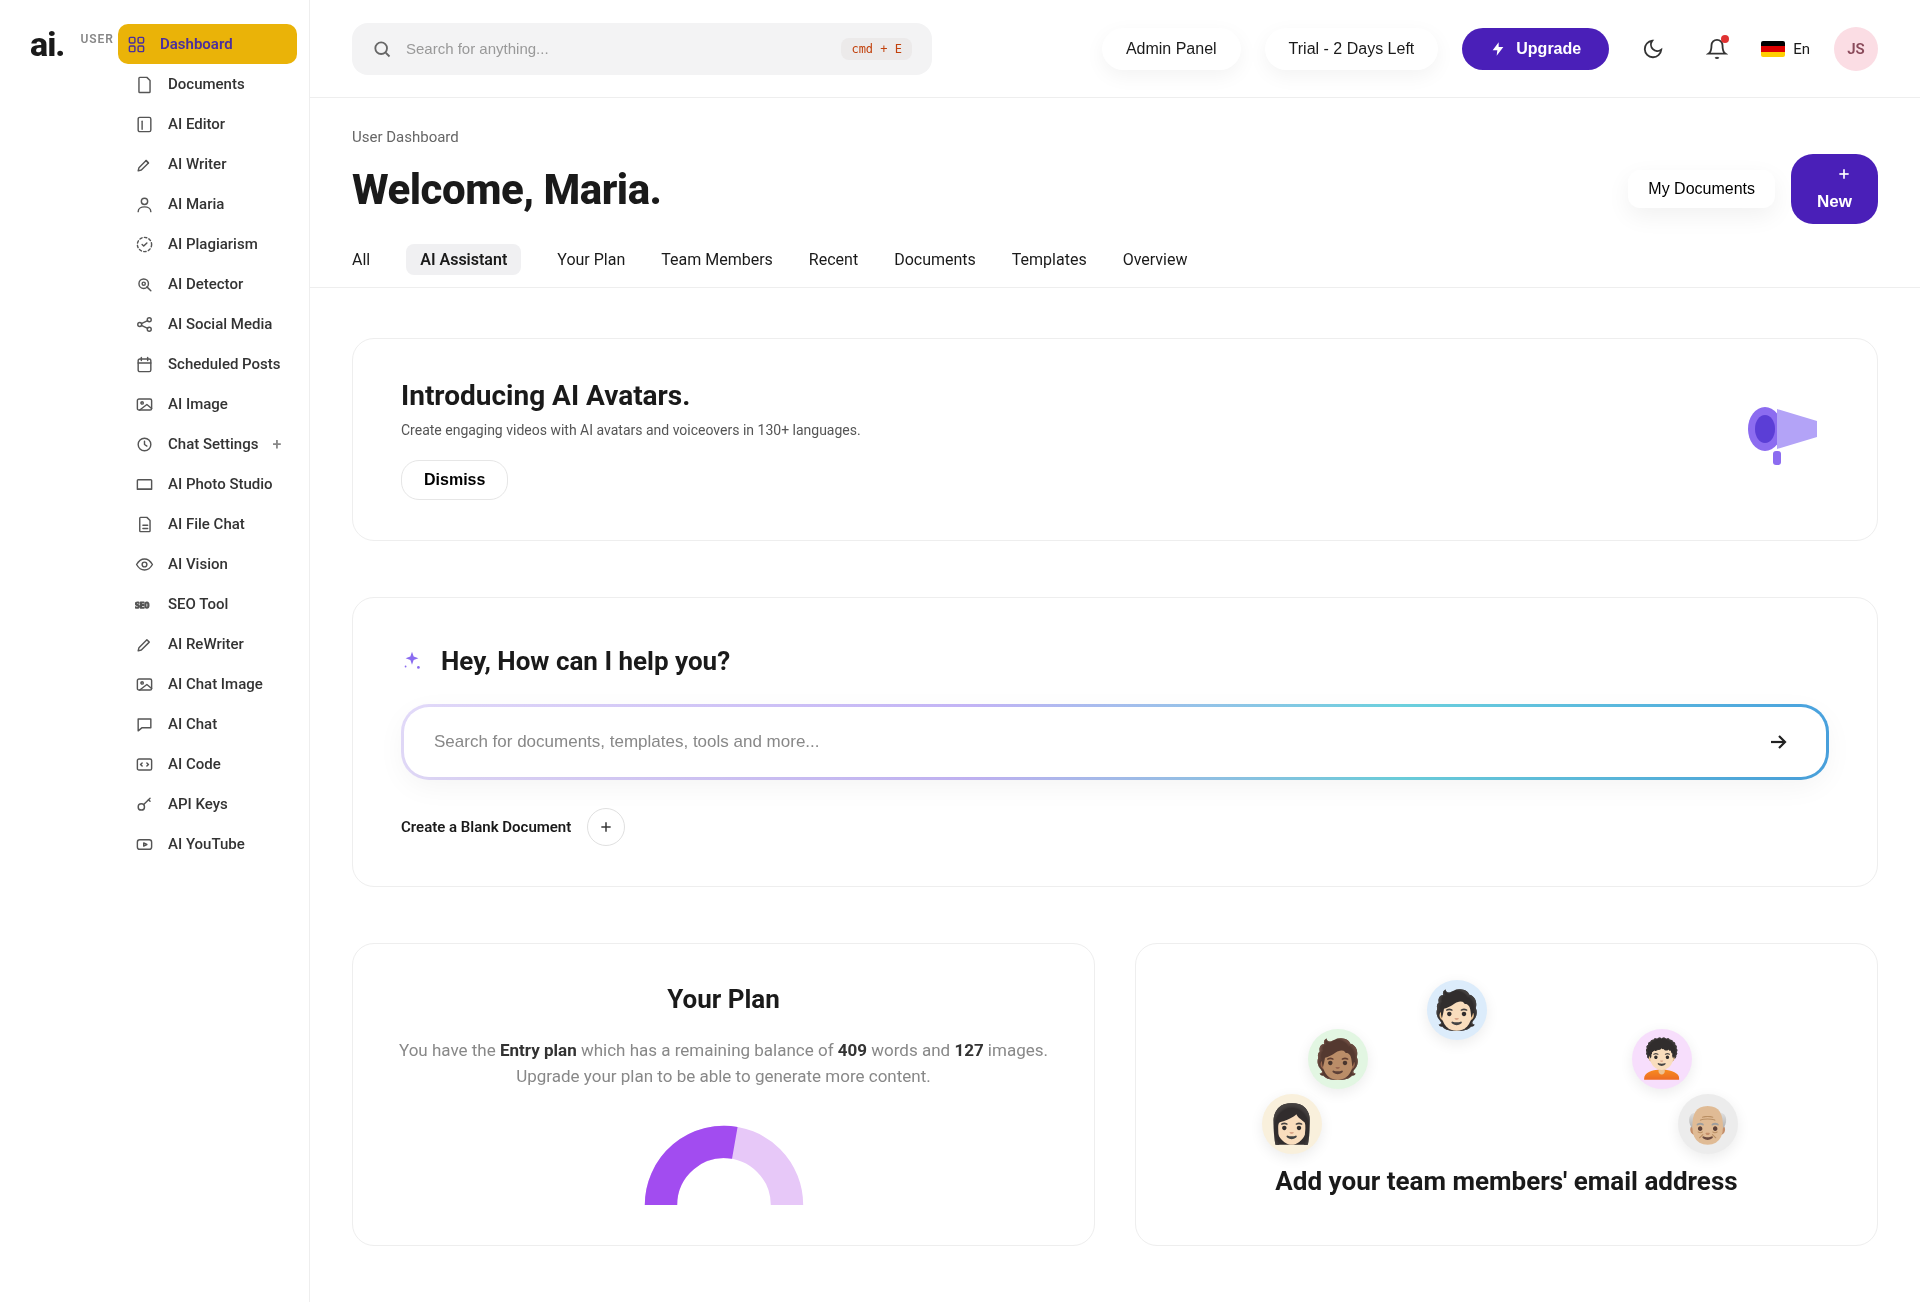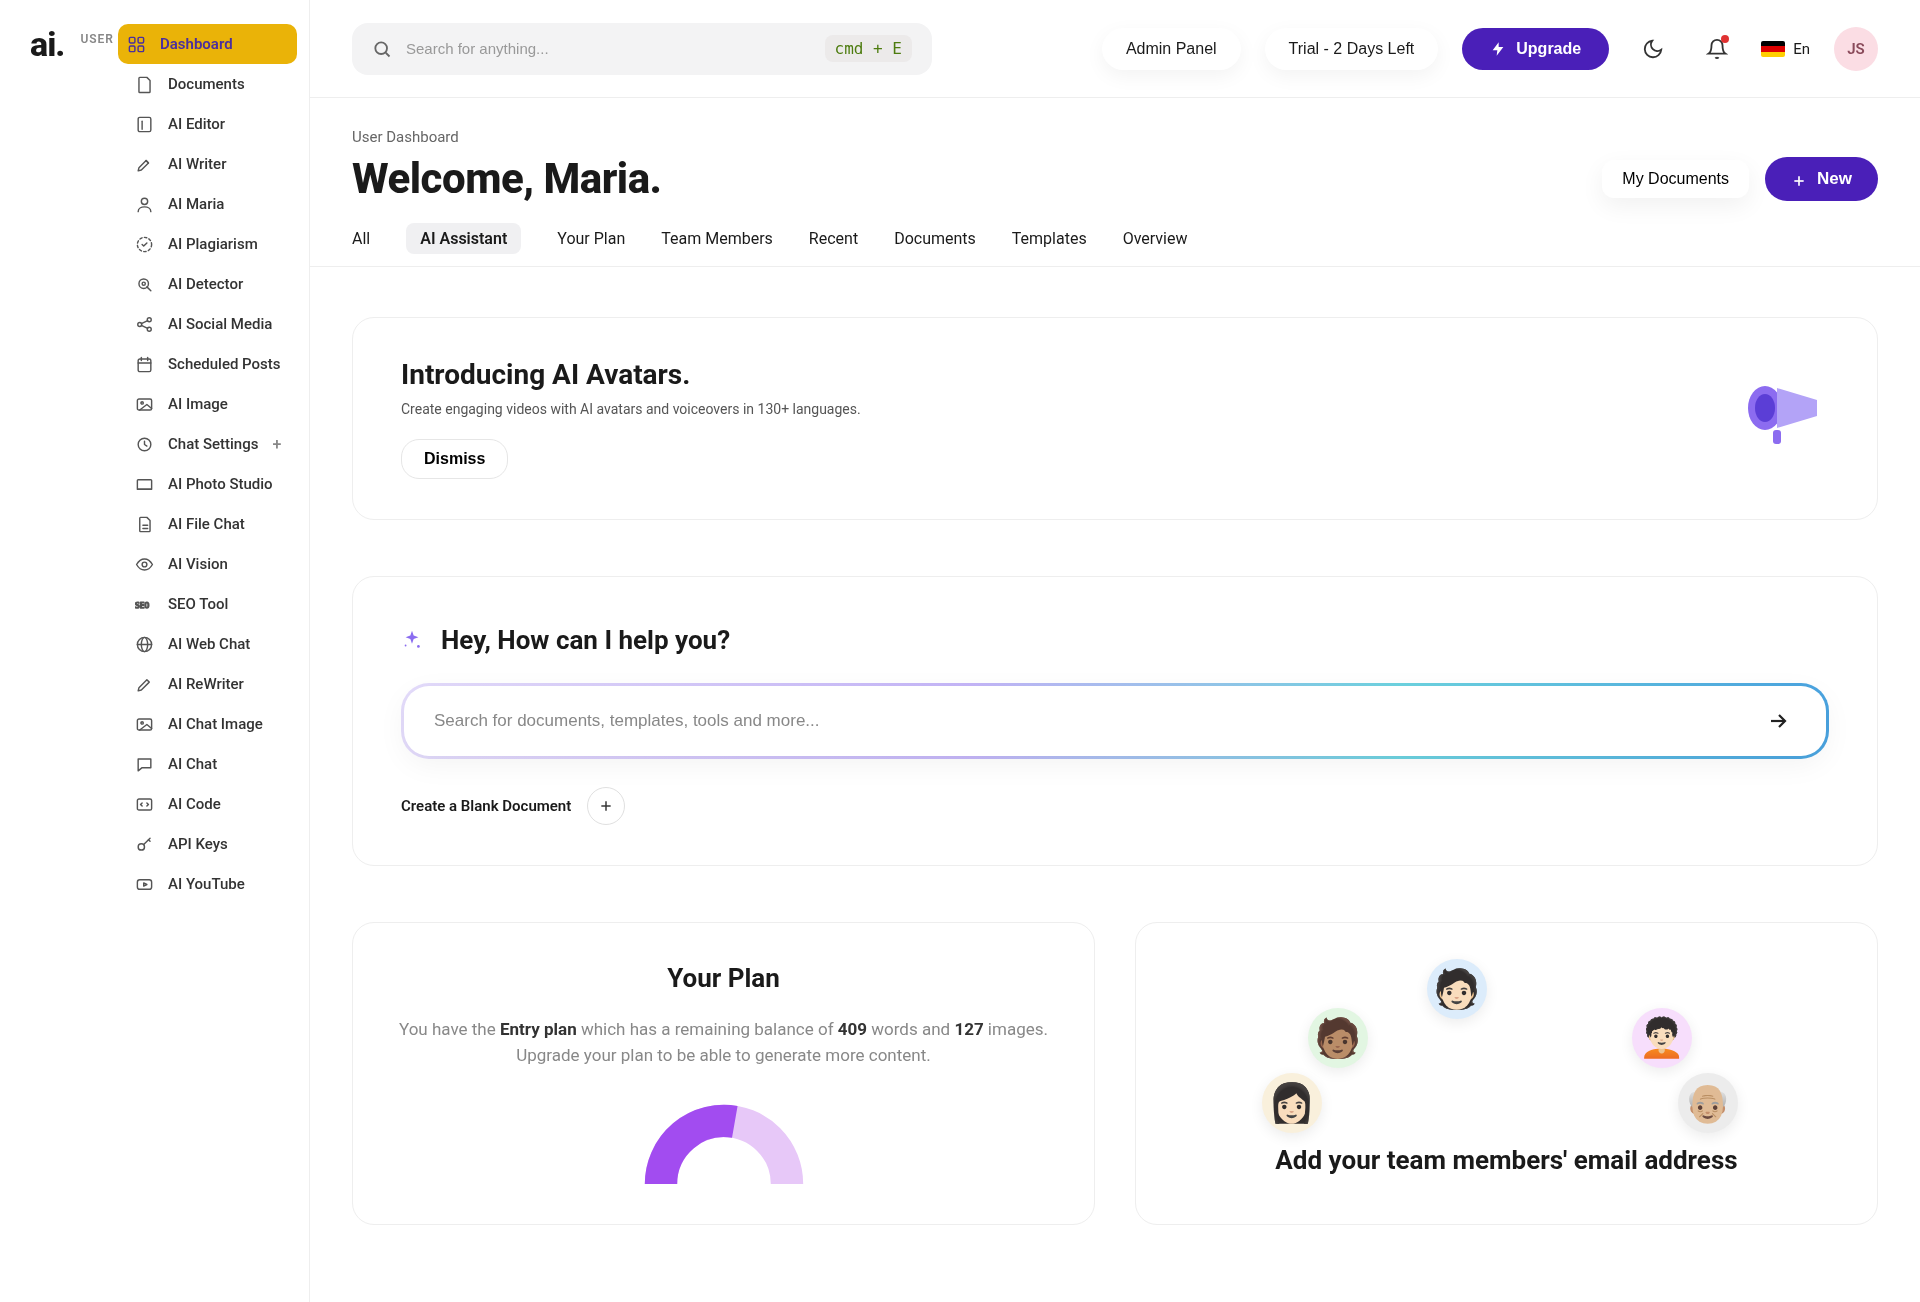--- a/index.html
+++ b/index.html
@@ -100,22 +100,22 @@
     outline: none;
     font-size: 15px;
     flex: 1;
     color: #333;
   }
   .search-pill input::placeholder { color: #999; }
   .kbd {
     background: #eceaea;
     border-radius: 8px;
     padding: 4px 10px;
-    font-size: 16px;
-    color: #4d7c0f;
+    font-size: 12px;
+    color: #c2410c;
     font-family: ui-monospace, monospace;
   }
   .topbar-spacer { flex: 1; }
   .pill-btn {
     background: transparent;
     border: none;
     border-radius: 22px;
     padding: 12px 24px;
     font-size: 16px;
     font-weight: 500;
@@ -178,21 +178,21 @@
   .welcome { font-size: 42px; font-weight: 800; letter-spacing: -0.5px; }
   .header-actions { display: flex; gap: 16px; align-items: center; }
   .my-docs {
     background: #fff; border: none; border-radius: 12px;
     padding: 10px 20px; font-size: 16px; font-weight: 500;
     box-shadow: 0 8px 24px rgba(0,0,0,0.06); cursor: pointer;
   }
   .new-btn {
     background: #4a1fb8; color: #fff; border: none; border-radius: 22px;
     padding: 12px 26px; font-size: 17px; font-weight: 600;
-    display: inline-flex; align-items: flex-end; gap: 10px; cursor: pointer;
+    display: inline-flex; align-items: flex-end; gap: 10px; cursor: pointer; flex-direction: column;
   }
   .tabs {
     display: flex; gap: 36px; margin-top: 20px; margin-bottom: 12px;
     font-size: 16px;
   }
   .tab { cursor: pointer; padding: 6px 0; color: #1a1a1a; }
   .tab.active {
     background: #f0f0f2; border-radius: 8px; padding: 6px 14px; font-weight: 600;
   }
   .divider { border-bottom: 1px solid #eee; margin: 0 -42px 50px -42px; }
@@ -409,30 +409,20 @@
         </span>
         <span>AI Vision</span>
       </div>
       <div class="nav-item">
         <span class="icon">
           <svg width="19" height="19" viewBox="0 0 24 24" fill="none" stroke="currentColor" stroke-width="1.8" stroke-linecap="round" stroke-linejoin="round">
             <text x="0" y="16" font-size="10" font-family="monospace" fill="currentColor">SEO</text>
           </svg>
         </span>
         <span>SEO Tool</span>
-      </div>
-      <div class="nav-item">
-        <span class="icon">
-          <svg width="19" height="19" viewBox="0 0 24 24" fill="none" stroke="currentColor" stroke-width="1.8" stroke-linecap="round" stroke-linejoin="round">
-            <circle cx="12" cy="12" r="9"></circle>
-            <ellipse cx="12" cy="12" rx="4" ry="9"></ellipse>
-            <line x1="3" y1="12" x2="21" y2="12"></line>
-          </svg>
-        </span>
-        <span>AI Web Chat</span>
       </div>
       <div class="nav-item">
         <span class="icon">
           <svg width="19" height="19" viewBox="0 0 24 24" fill="none" stroke="currentColor" stroke-width="1.8" stroke-linecap="round" stroke-linejoin="round">
             <path d="M4 20l4-1 10-10-3-3L5 16z"></path>
           </svg>
         </span>
         <span>AI ReWriter</span>
       </div>
       <div class="nav-item">

